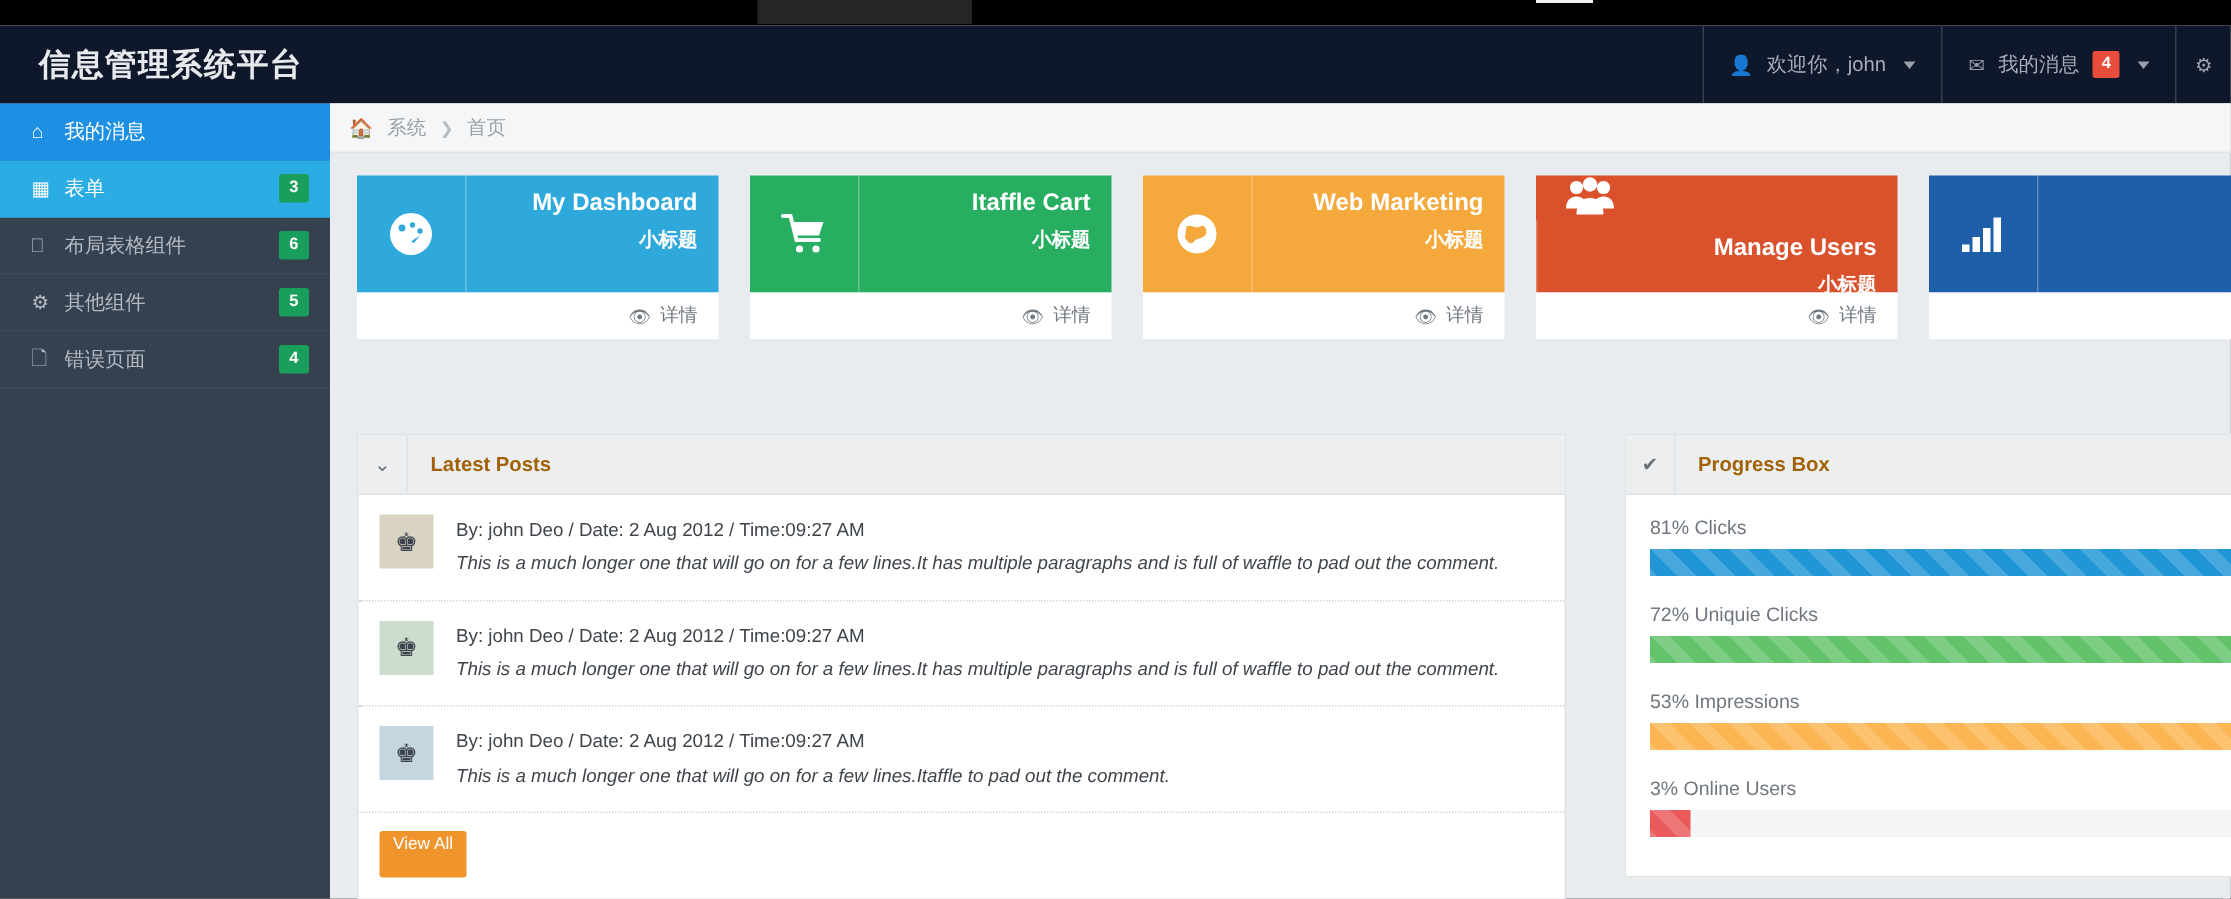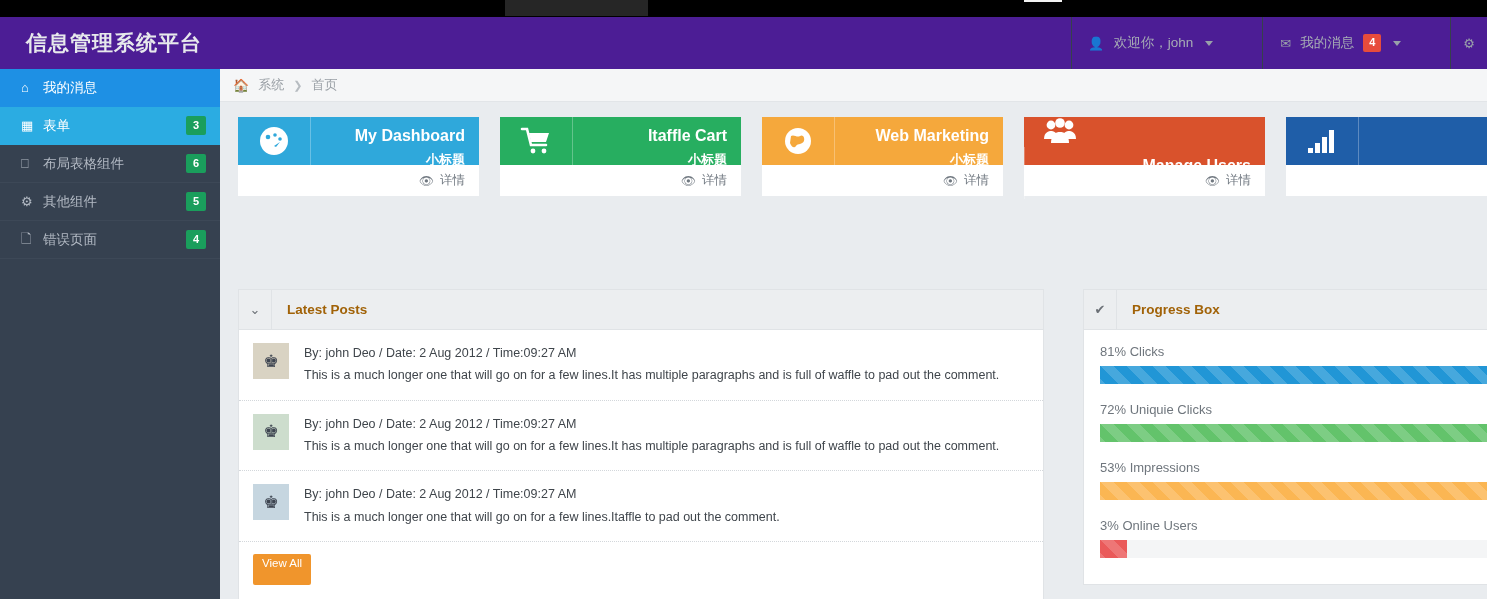--- a/index.html
+++ b/index.html
@@ -26,22 +26,22 @@
   
   #app {
     position: absolute; left: 0; top: 17px;
     width: 1487px; height: 582px;
     background: #e9ecef;
   }
 
   
   #navbar {
     position: absolute; left: 0; top: 0; width: 1487px; height: 52px;
-    background: #4c1d95;
-    display: flex; align-items: stretch; gap: 32px;
+    background: #0f172a;
+    display: flex; align-items: stretch;
   }
   #brand {
     width: 220px; display: flex; align-items: center; padding-left: 26px;
     color: #e7e9ec; font-size: 21px; font-weight: bold; letter-spacing: 1px;
   }
   #nav-spacer { flex: 1; }
   .nav-menu {
     display: flex; align-items: center; gap: 9px;
     padding: 0 17px;
     border-left: 1px solid #36404c;
@@ -92,21 +92,21 @@
     color: #9aa0a6; font-size: 13px;
   }
   #breadcrumb .sep { color:#b7bcc1; font-size:11px; }
 
   
   #cards {
     position: absolute; left: 18px; top: 48px;
     display: flex; gap: 21px;
   }
   .card { width: 241px; }
-  .card-body { display: flex; height: 48px; }
+  .card-body { display: flex; height: 78px; }
   .card-ico {
     width: 72px; display:flex; align-items:center; justify-content:center;
     color:#fff; font-size: 26px;
   }
   .card-txt {
     flex: 1; border-left: 1px solid rgba(255,255,255,0.28);
     padding: 8px 14px 0 0; text-align: right; color:#fff;
   }
   .card-title { font-size: 16px; font-weight: bold; line-height:1.35; }
   .card-sub { font-size: 13px; font-weight: bold; margin-top: 4px; }
@@ -140,21 +140,21 @@
     display: flex; gap: 15px; padding: 13px 16px 14px 14px;
     border-bottom: 1px dotted #d3d7db;
   }
   .post-avatar {
     width: 36px; height: 36px; flex: 0 0 36px;
     display:flex; align-items:center; justify-content:center;
     font-size: 17px; color: #3d4450;
   }
   .post-main { flex: 1; padding-top: 1px; }
   .post-meta { color:#3f454b; font-size:12.5px; line-height:1.55; }
-  .post-text { color:#3f454b; font-size:12.5px; line-height:1.62; margin-top:2px; }
+  .post-text { color:#3f454b; font-size:12.5px; line-height:1.62; margin-top:2px;font-style:italic; }
   .post-foot { padding: 11px 14px 14px 14px; }
   #view-all-btn {
     display:inline-block; background:#f0952c; color:#fff;
     font-size:11.5px; padding: 3px 9px 16px 9px; border:none; border-radius:2px;
     font-family:"Liberation Sans", sans-serif;
   }
 
   
   #progress-box {
     position: absolute; left: 863px; top: 220px; width: 440px;

